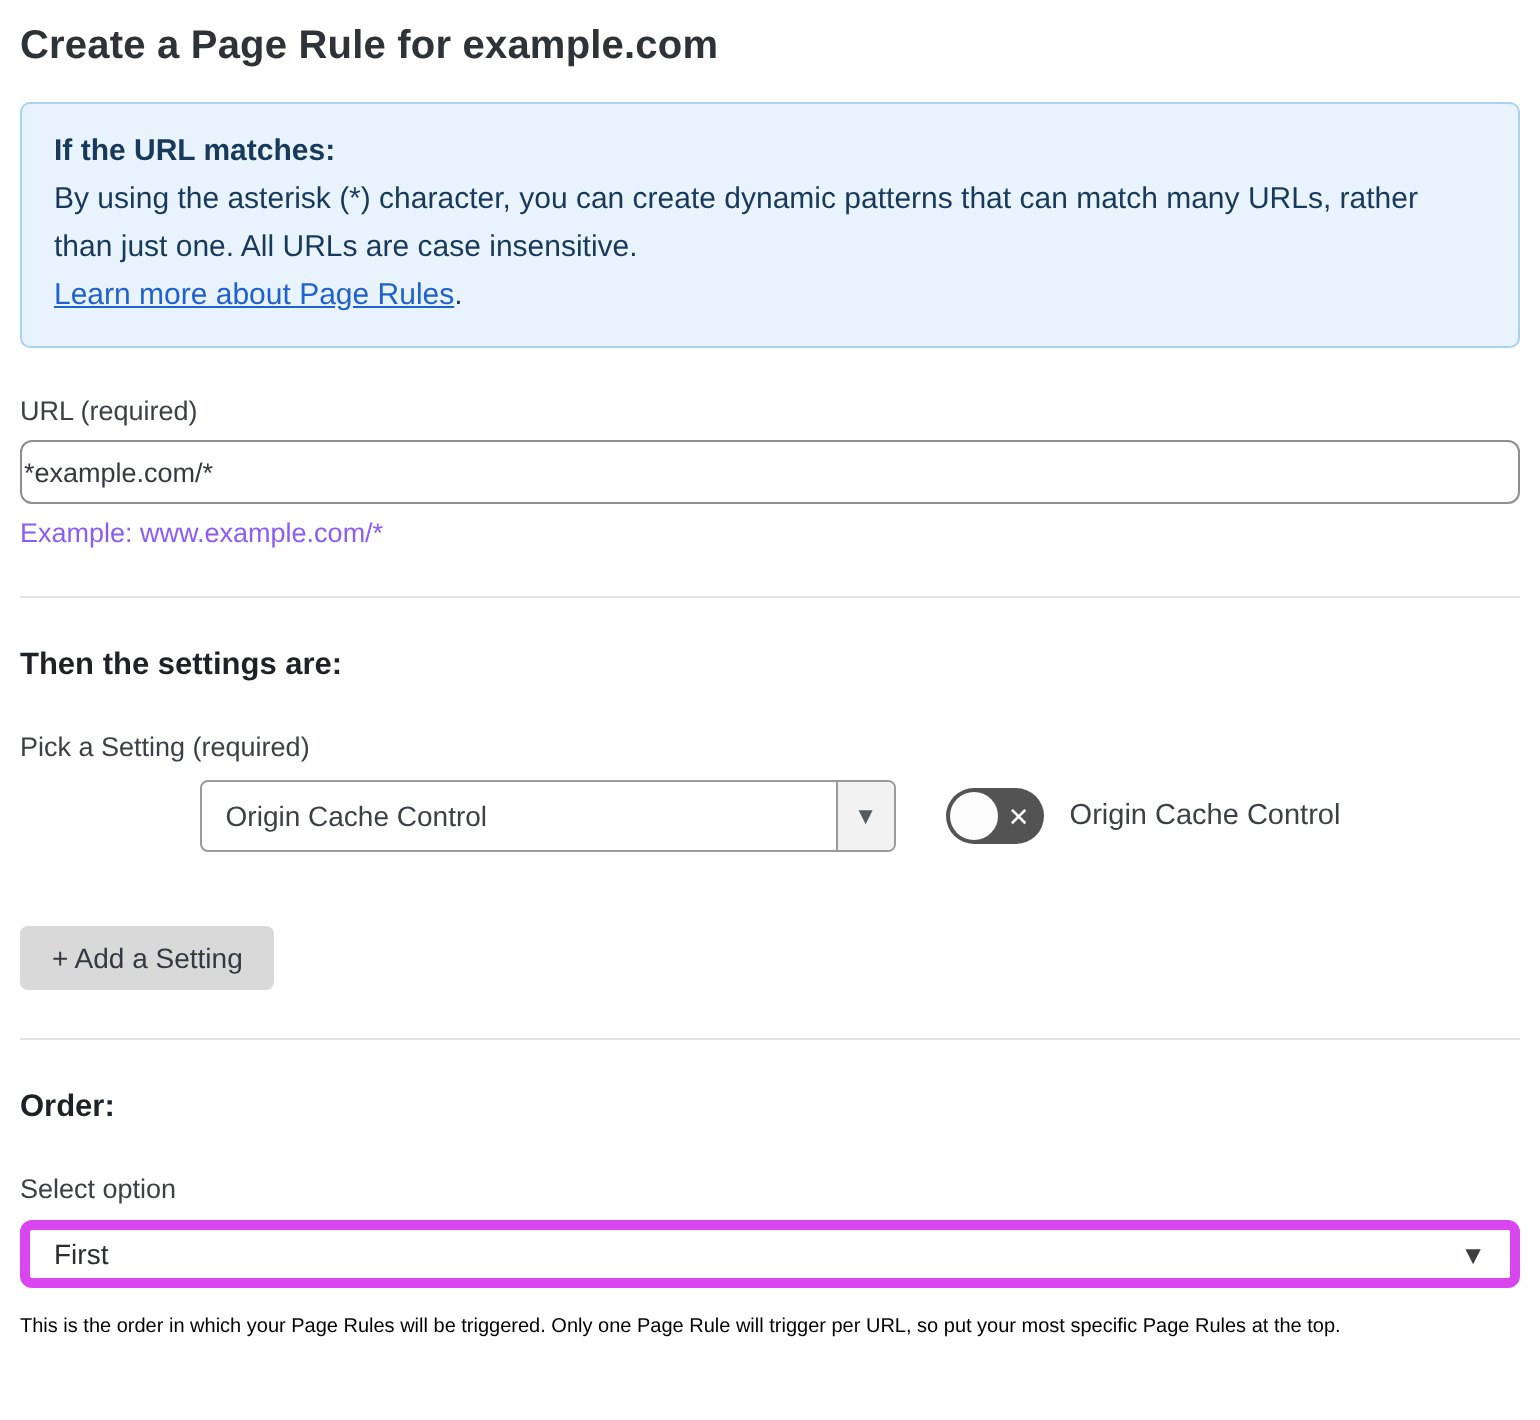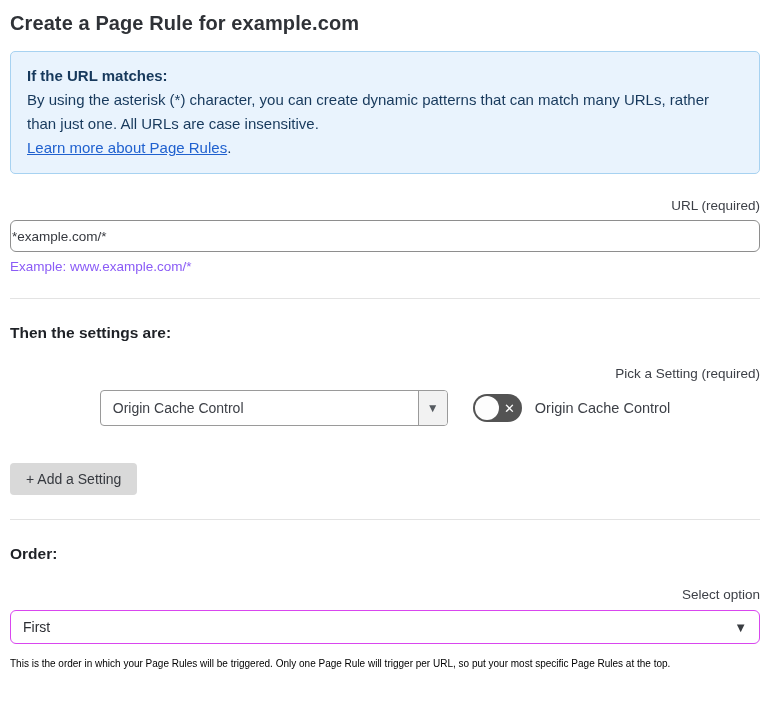--- a/index.html
+++ b/index.html
@@ -30,21 +30,20 @@
   .info-box a, .info-link {
     color: #2061cf;
     text-decoration: underline;
     cursor: pointer;
   }
   .field-label {
     display: block;
     font-size: 13.5px;
     color: #3d4047;
     margin: 24px 0 7px 0;
-    text-align: right;
   }
   .text-input {
     width: 100%;
     height: 32px;
     border: 1px solid #8e8e8e;
     border-radius: 6px;
     padding: 0 1px;
     font-size: 13.5px;
     font-family: "Liberation Sans", sans-serif;
     color: #36393f;
@@ -142,21 +141,21 @@
     padding: 8px 16px;
     cursor: pointer;
     color: #36393f;
     background: #d9d9d9;
   }
   .add-setting-btn { margin-top: 37px; }
   .wide-select {
     position: relative;
     width: 100%;
     height: 34px;
-    border: 1px solid #d946ef;
+    border: 5px solid #d946ef;
     border-radius: 6px;
     display: flex;
     align-items: center;
     padding: 0 12px;
     font-size: 14px;
     color: #2c2e33;
     cursor: pointer;
     background: #fff;
     margin-top: 8px;
   }

